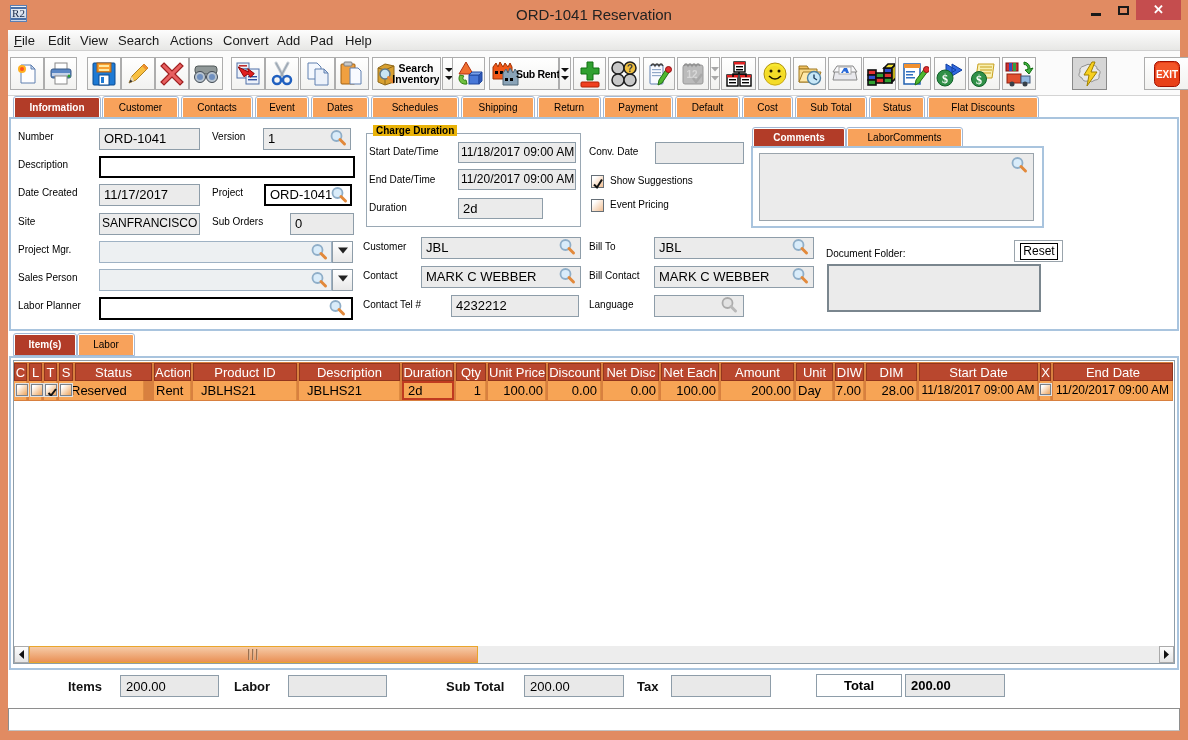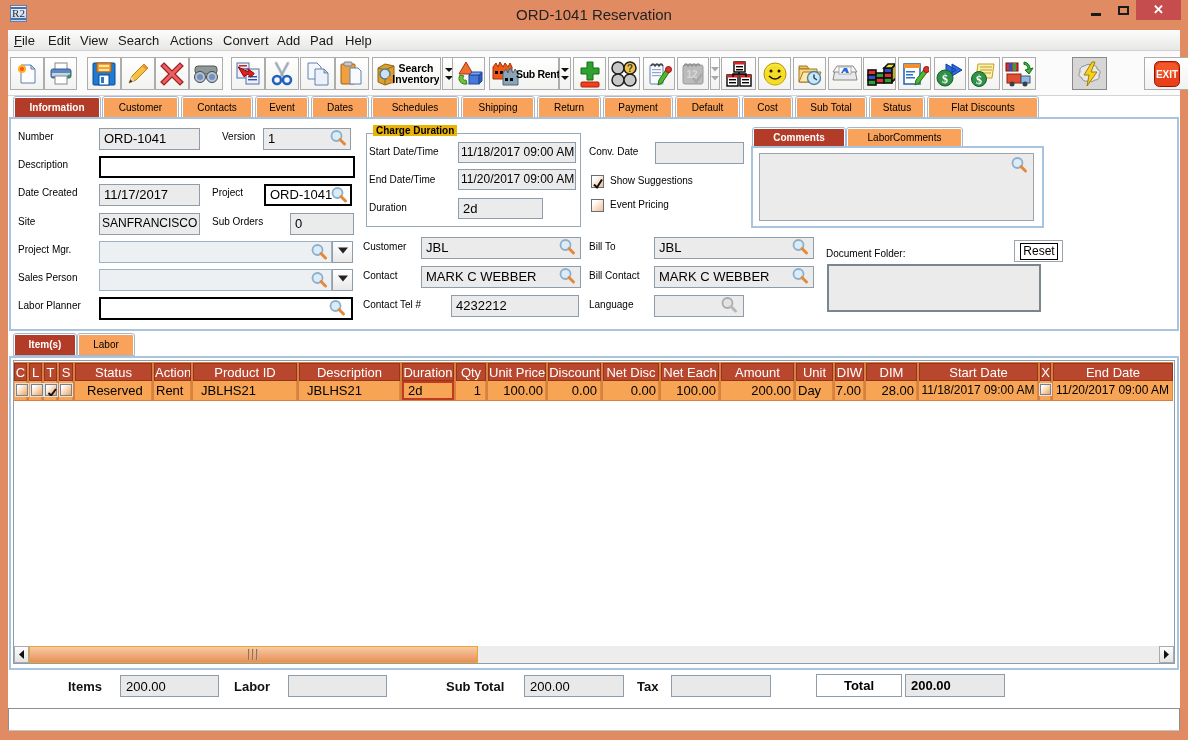--- a/index.html
+++ b/index.html
@@ -352,21 +352,21 @@
   <div class="tab" style="left:604px;top:97px;width:68px;">Payment</div>
   <div class="tab" style="left:676px;top:97px;width:63px;">Default</div>
   <div class="tab" style="left:743px;top:97px;width:49px;">Cost</div>
   <div class="tab" style="left:796px;top:97px;width:70px;">Sub Total</div>
   <div class="tab" style="left:870px;top:97px;width:54px;">Status</div>
   <div class="tab" style="left:928px;top:97px;width:110px;">Flat Discounts</div>
   <div class="panel" style="left:9px;top:117px;width:1170px;height:214px;"></div>
 
   <div class="lbl" style="left:18px;top:131px;">Number</div>
   <div class="fld" style="left:99px;top:128px;width:101px;height:22px;">ORD-1041</div>
-  <div class="lbl" style="left:212px;top:131px;margin-left:10px;">Version</div>
+  <div class="lbl" style="left:212px;top:131px;">Version</div>
   <div class="fld" style="left:263px;top:128px;width:88px;height:22px;">1</div>
   <svg class="mag" style="left:329px;top:129px;" viewBox="0 0 18 18">
       <circle cx="7.5" cy="7" r="5" fill="#D9ECFA" stroke="#8FAEC8" stroke-width="1.8"></circle>
       <path d="M11 10.5 L15.5 15" stroke="#E2893B" stroke-width="3" stroke-linecap="round"></path>
     </svg>
   <div class="lbl" style="left:18px;top:159px;">Description</div>
   <div class="fldw" style="left:99px;top:156px;width:256px;height:22px;"></div>
   <div class="lbl" style="left:18px;top:187px;">Date Created</div>
   <div class="fld" style="left:99px;top:184px;width:101px;height:22px;">11/17/2017</div>
   <div class="lbl" style="left:212px;top:187px;">Project</div>
@@ -488,21 +488,21 @@
   <div class="gh" style="left:796px;width:37px;">Unit</div>
   <div class="gh" style="left:835px;width:29px;">DIW</div>
   <div class="gh" style="left:866px;width:51px;">DIM</div>
   <div class="gh" style="left:919px;width:119px;">Start Date</div>
   <div class="gh" style="left:1040px;width:11px;">X</div>
   <div class="gh" style="left:1053px;width:120px;">End Date</div>
   <div class="gc" style="left:14px;width:13px;"></div>
   <div class="gc" style="left:29px;width:13px;"></div>
   <div class="gc" style="left:44px;width:13px;"></div>
   <div class="gc" style="left:59px;width:14px;"></div>
-  <div class="gc" style="left:75px;width:77px;padding-left:12px;">Reserved</div>
+  <div class="gc" style="left:67px;width:77px;padding-left:4px;">Reserved</div>
   <div class="gc" style="left:154px;width:37px;padding-left:2px;">Rent</div>
   <div class="gc" style="left:193px;width:104px;padding-left:8px;">JBLHS21</div>
   <div class="gc" style="left:299px;width:101px;padding-left:8px;">JBLHS21</div>
   <div class="gc" style="left:402px;width:52px;padding-left:4px;border:2px solid #C03A20;line-height:16px;">2d</div>
   <div class="gc" style="left:456px;width:30px;text-align:right;padding-right:4px;">1</div>
   <div class="gc" style="left:488px;width:58px;text-align:right;padding-right:2px;">100.00</div>
   <div class="gc" style="left:548px;width:53px;text-align:right;padding-right:3px;">0.00</div>
   <div class="gc" style="left:603px;width:56px;text-align:right;padding-right:2px;">0.00</div>
   <div class="gc" style="left:661px;width:58px;text-align:right;padding-right:2px;">100.00</div>
   <div class="gc" style="left:721px;width:73px;text-align:right;padding-right:2px;">200.00</div>

